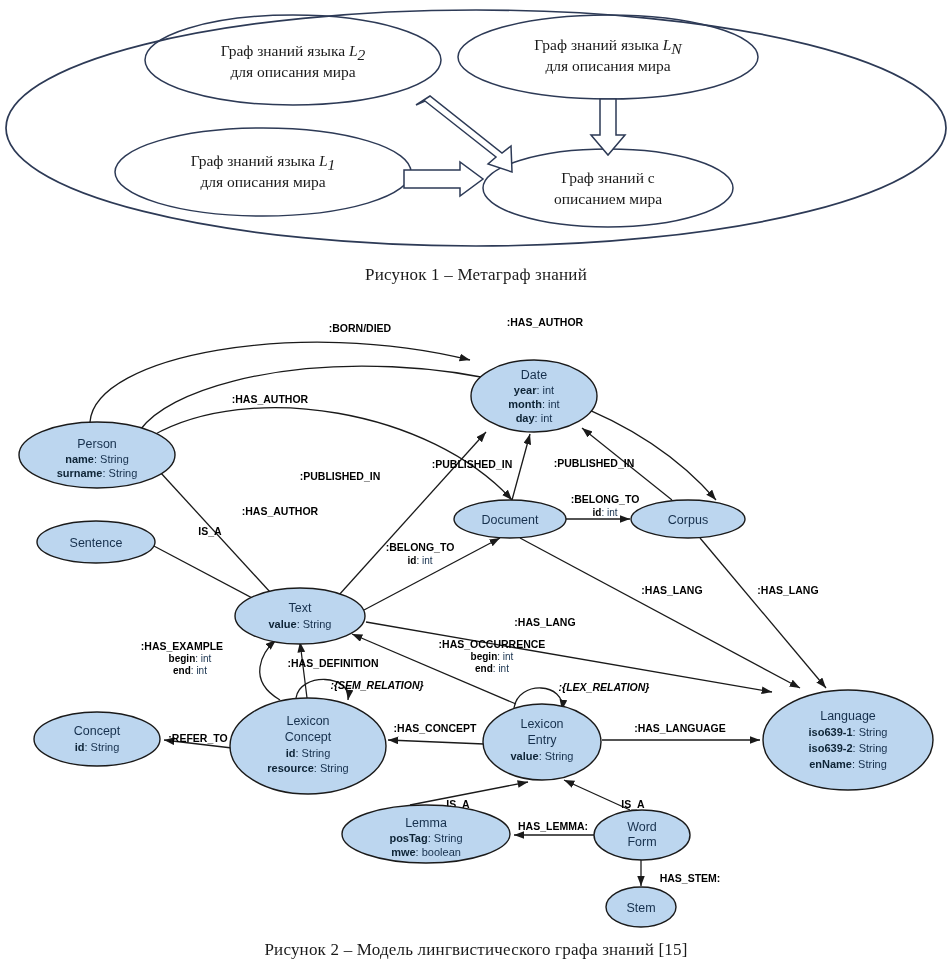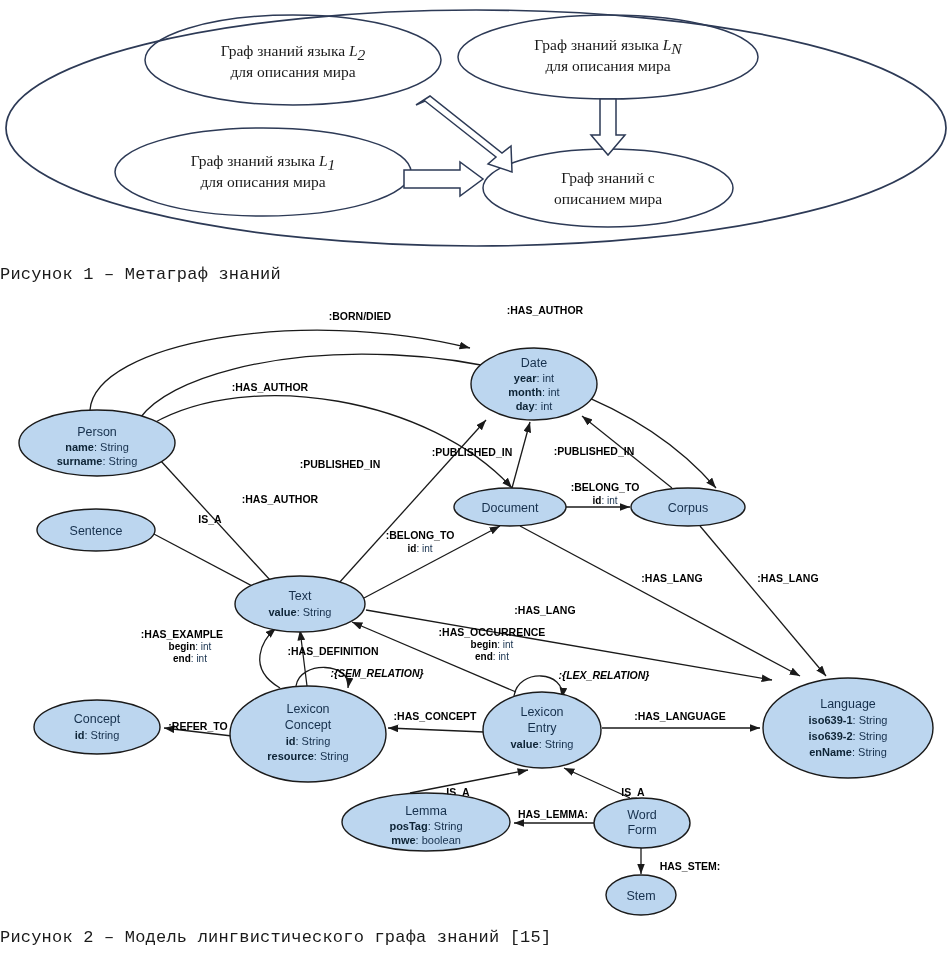--- a/index.html
+++ b/index.html
@@ -19,26 +19,27 @@
     position: relative;
     width: 952px;
     height: 971px;
   }
   .figure {
     position: absolute;
     left: 0;
     width: 952px;
   }
   #figure-1 { top: 0; height: 300px; }
-  #figure-2 { top: 288px; height: 671px; }
+  #figure-2 { top: 300px; height: 671px; }
 
   svg { display: block; }
 
   .caption {
-    font-family: Liberation Mono, monospace;
+    text-align: center;
+    font-family: Liberation Serif, serif;
     font-size: 17px;
     color: #1a1a1a;
     letter-spacing: 0.2px;
   }
 
   
   .meta-outer {
     fill: none;
     stroke: #2d3a56;
     stroke-width: 1.7;

